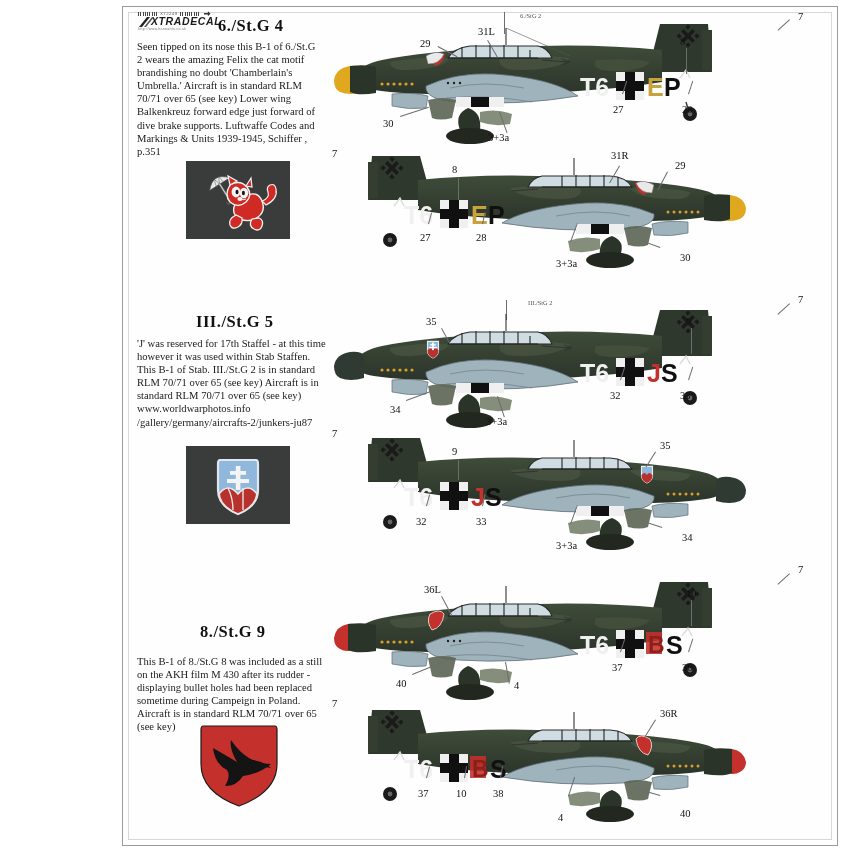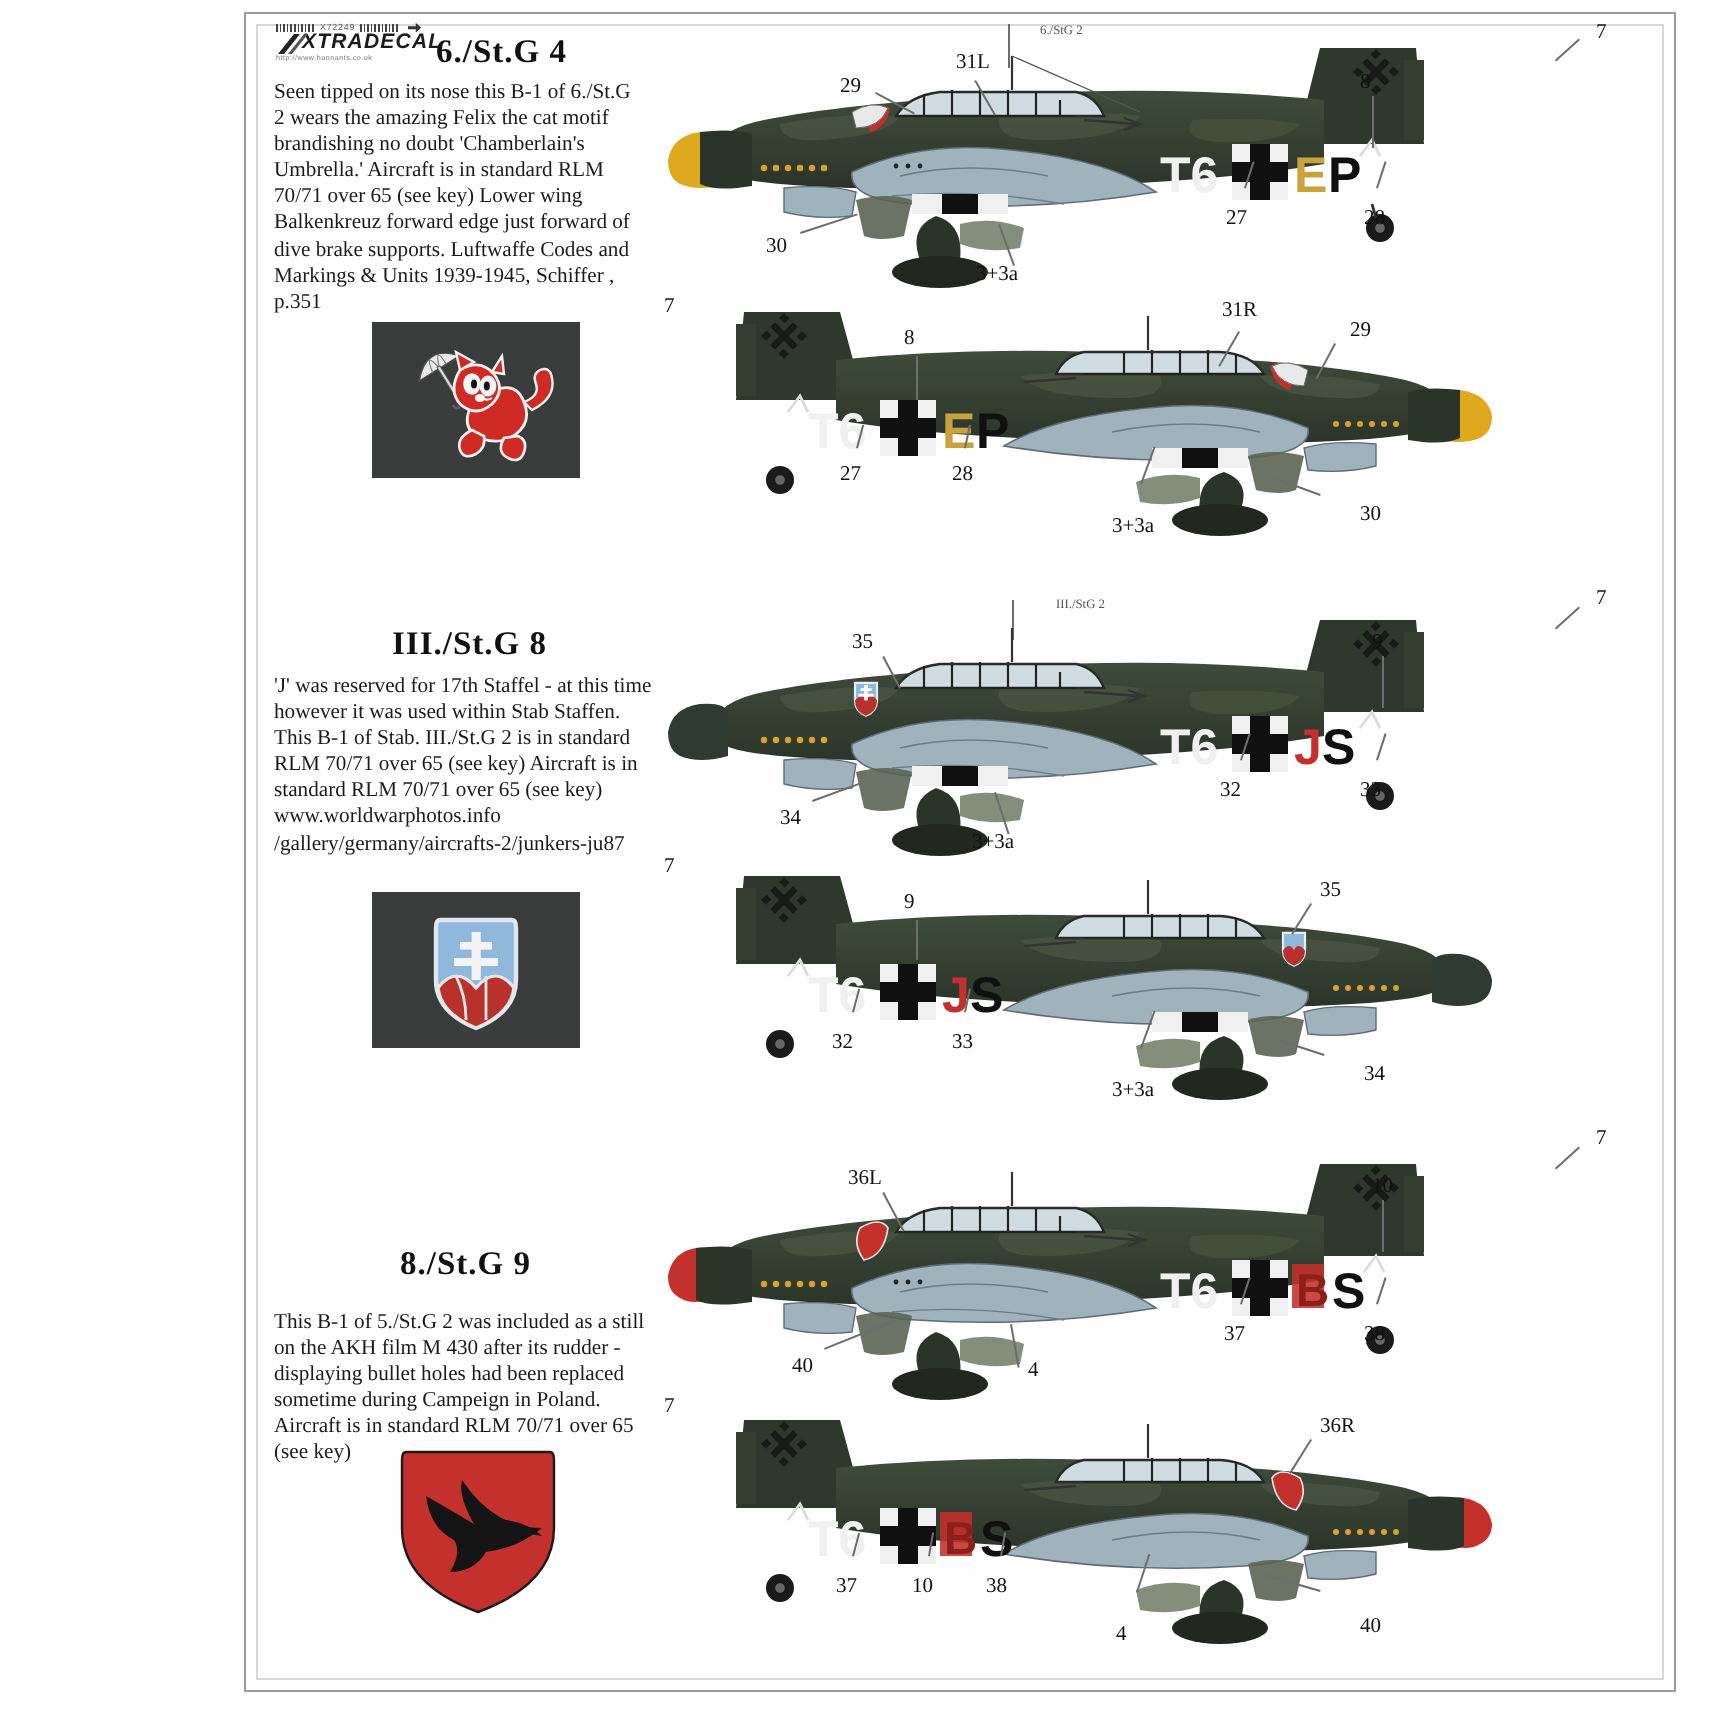--- a/index.html
+++ b/index.html
@@ -294,21 +294,21 @@
     <div class="callout" style="left:350px;top:112px;">30</div>
     <div class="lead v" style="left:128px;top:38px;height:22px;"></div>
     <div class="lead" style="left:290px;top:26px;width:20px;transform:rotate(120deg);"></div>
     <div class="lead" style="left:338px;top:32px;width:20px;transform:rotate(118deg);"></div>
     <div class="lead" style="left:98px;top:84px;width:12px;transform:rotate(-75deg);"></div>
     <div class="lead" style="left:152px;top:84px;width:12px;transform:rotate(-78deg);"></div>
     <div class="lead" style="left:240px;top:102px;width:20px;transform:rotate(-70deg);"></div>
     <div class="lead" style="left:330px;top:108px;width:26px;transform:rotate(-160deg);"></div>
   </div>
 
-  <div class="sect-title" style="position:absolute;left:196px;top:312px;">III./St.G 8</div>
+  <div class="sect-title" style="position:absolute;left:196px;top:312px;">III./St.G 5</div>
   <div class="body-text" style="position:absolute;left:137px;top:337px;width:190px;">'J' was reserved for 17th Staffel - at this time however it was used within Stab Staffen. This B-1 of Stab. III./St.G 2 is in standard RLM 70/71 over 65 (see key) Aircraft is in standard RLM 70/71 over 65 (see key) www.worldwarphotos.info /gallery/germany/aircrafts-2/junkers-ju87</div>
 
   <div class="badge" style="left:186px;top:446px;width:104px;height:78px;">
     <svg viewBox="0 0 104 78" width="104" height="78">
       <rect width="104" height="78" fill="#3a3c3b"></rect>
       <path d="M34 14 L70 14 Q72 14 72 18 L72 44 Q72 60 52 68 Q32 60 32 44 L32 18 Q32 14 34 14 Z" fill="#8fb8dc" stroke="#dfe8ef" stroke-width="2.2"></path>
 
       <path d="M33 48 Q42 36 52 48 Q62 36 71 48 L71 46 Q71 60 52 68 Q33 60 33 46 Z" fill="#b8312c" stroke="#e6e6e6" stroke-width="1.6"></path>
       <path d="M42 42 Q47 52 47 64" fill="none" stroke="#e6e6e6" stroke-width="1.4"></path>
       <path d="M57 42 Q57 54 57 64" fill="none" stroke="#e6e6e6" stroke-width="1.4"></path>
@@ -494,21 +494,21 @@
     <div class="callout" style="left:352px;top:110px;">34</div>
     <div class="lead v" style="left:128px;top:38px;height:20px;"></div>
     <div class="lead" style="left:326px;top:30px;width:18px;transform:rotate(122deg);"></div>
     <div class="lead" style="left:96px;top:84px;width:12px;transform:rotate(-75deg);"></div>
     <div class="lead" style="left:152px;top:84px;width:12px;transform:rotate(-78deg);"></div>
     <div class="lead" style="left:240px;top:102px;width:20px;transform:rotate(-70deg);"></div>
     <div class="lead" style="left:332px;top:106px;width:26px;transform:rotate(-162deg);"></div>
   </div>
 
   <div class="sect-title" style="position:absolute;left:200px;top:622px;">8./St.G 9</div>
-  <div class="body-text" style="position:absolute;left:137px;top:655px;width:190px;">This B-1 of 5./St.G 2 was included as a still on the AKH film M 430 after its rudder - displaying bullet holes had been replaced sometime during Campeign in Poland. Aircraft is in standard RLM 70/71 over 65 (see key)</div>
+  <div class="body-text" style="position:absolute;left:137px;top:655px;width:190px;">This B-1 of 8./St.G 8 was included as a still on the AKH film M 430 after its rudder - displaying bullet holes had been replaced sometime during Campeign in Poland. Aircraft is in standard RLM 70/71 over 65 (see key)</div>
 
   <div class="badge" style="left:193px;top:718px;background:transparent;width:92px;height:92px;">
     <svg viewBox="0 0 92 92" width="92" height="92">
       <path d="M10 8 L82 8 Q84 8 84 12 L84 46 Q84 74 46 88 Q8 74 8 46 L8 12 Q8 8 10 8 Z" fill="#c4302b" stroke="#1b1b1b" stroke-width="1.2"></path>
 
       <path d="M20 30 q14 8 24 14 q-8 -14 -6 -22 q8 12 18 18 q10 6 22 6 q-12 10 -28 12 q-6 10 -18 10 q6 -10 2 -16 q-12 -6 -14 -22 z" fill="#141414"></path>
       <path d="M60 42 q12 2 18 8 q-10 -2 -20 -2 z" fill="#141414"></path>
     </svg>
   </div>
 

